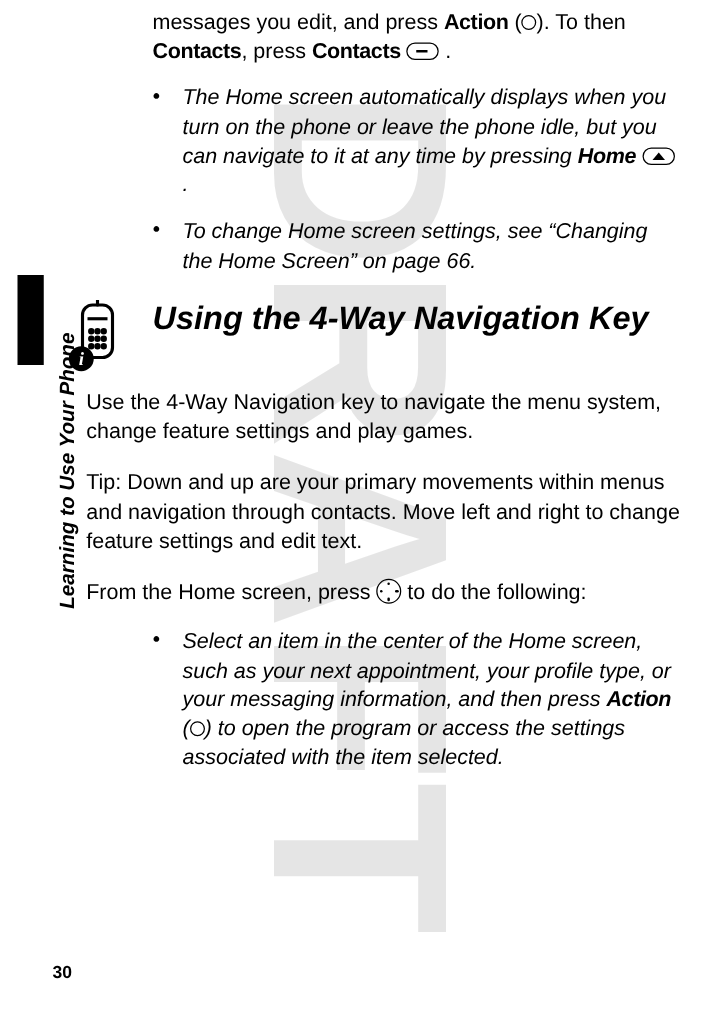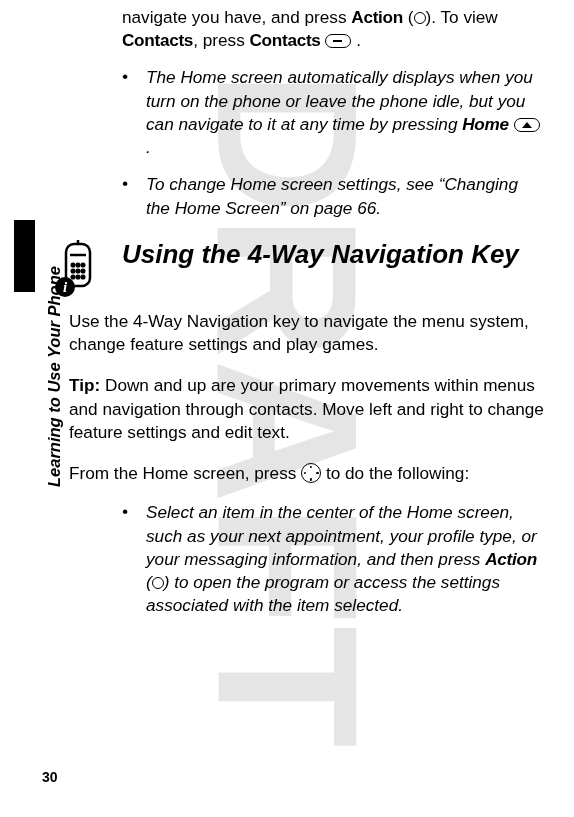--- a/index.html
+++ b/index.html
@@ -152,36 +152,36 @@
     align-items:flex-start;
     margin-left:-70px;
     margin-bottom:4px;
   }
   .phone-ico{
     flex:0 0 auto;
     width:56px;
     margin-right:14px;
     margin-top:6px;
   }
-  .tip-label{font-weight:bold;}
+  .tip-label{font-weight:normal;}
   p.body{margin:0 0 18px 0;}
   p.body.flush{margin-left:-53px;}
 </style>
 </head>
 <body>
 
 <div class="watermark">DRAFT</div>
 <div class="black-tab"></div>
 <div class="side-label">Learning to Use Your Phone</div>
 <div class="pagenum">30</div>
 
 <div class="page-content">
 
   <p class="body" style="margin-bottom:14px;">
-    <span>navigate you have, and press </span><span class="cond">Action</span><span> (</span><span class="icon-ring"></span><span>). To view </span><span class="cond">Contacts</span><span>, press </span><span class="cond">Contacts</span><span> </span><span class="icon-pill contacts"></span><span> .</span>
+    <span>messages you edit, and press </span><span class="cond">Action</span><span> (</span><span class="icon-ring"></span><span>). To then </span><span class="cond">Contacts</span><span>, press </span><span class="cond">Contacts</span><span> </span><span class="icon-pill contacts"></span><span> .</span>
   </p>
 
   <ul class="bullets">
     <li>
       <span>The Home screen automatically displays when you turn on the phone or leave the phone idle, but you can navigate to it at any time by pressing </span><span class="cond">Home</span><span> </span><span class="icon-pill home"></span><span> .</span>
     </li>
     <li>
       <span>To change Home screen settings, see “Changing the Home Screen” on page 66.</span>
     </li>
   </ul>

